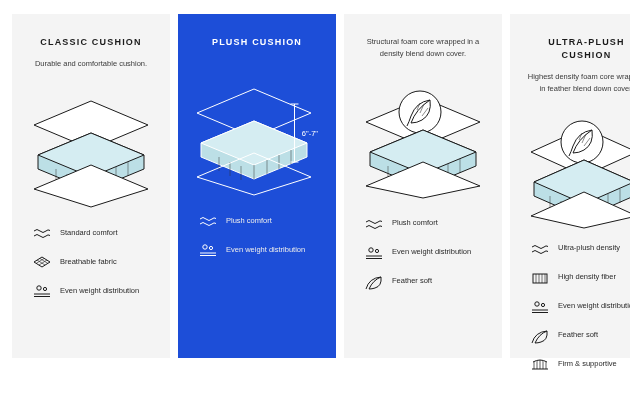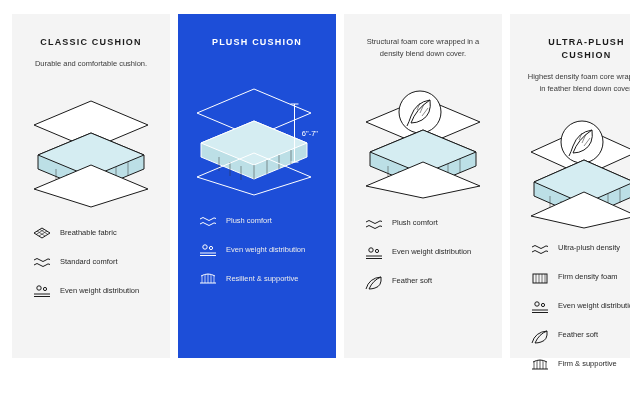--- a/index.html
+++ b/index.html
@@ -145,38 +145,38 @@
 
         <g fill="#ffffff" stroke="#1b1b1b" stroke-width="1" stroke-linejoin="round">
           <polygon points="65,76 122,100 65,118 8,100"></polygon>
         </g>
       </svg>
     </div>
 
     <div class="features">
       <div class="feature">
         <span class="f-icon">
+          <svg width="20" height="14" viewBox="0 0 20 14">
+            <path d="M2 5 q3 -3 6 0 q3 3 6 0 q2 -2 4 -0.5" fill="none" stroke="#1b1b1b" stroke-width="1"></path>
+            <path d="M2 10 q3 -3 6 0 q3 3 6 0 q2 -2 4 -0.5" fill="none" stroke="#1b1b1b" stroke-width="1"></path>
+          </svg>
+        </span>
+        <span class="f-label">Standard comfort</span>
+      </div>
+      <div class="feature">
+        <span class="f-icon">
           <svg width="20" height="16" viewBox="0 0 20 16">
             <polygon points="10,3 18,8 10,13 2,8" fill="none" stroke="#1b1b1b" stroke-width="1"></polygon>
             <line x1="5" y1="6" x2="13" y2="11" stroke="#1b1b1b" stroke-width="0.6"></line>
             <line x1="8" y1="4.5" x2="16" y2="9.5" stroke="#1b1b1b" stroke-width="0.6"></line>
             <line x1="7" y1="11" x2="15" y2="6" stroke="#1b1b1b" stroke-width="0.6"></line>
             <line x1="4" y1="9.5" x2="12" y2="4.5" stroke="#1b1b1b" stroke-width="0.6"></line>
           </svg>
         </span>
         <span class="f-label">Breathable fabric</span>
-      </div>
-      <div class="feature">
-        <span class="f-icon">
-          <svg width="20" height="14" viewBox="0 0 20 14">
-            <path d="M2 5 q3 -3 6 0 q3 3 6 0 q2 -2 4 -0.5" fill="none" stroke="#1b1b1b" stroke-width="1"></path>
-            <path d="M2 10 q3 -3 6 0 q3 3 6 0 q2 -2 4 -0.5" fill="none" stroke="#1b1b1b" stroke-width="1"></path>
-          </svg>
-        </span>
-        <span class="f-label">Standard comfort</span>
       </div>
       <div class="feature">
         <span class="f-icon">
           <svg width="20" height="16" viewBox="0 0 20 16">
             <circle cx="7" cy="5" r="2.2" fill="none" stroke="#1b1b1b" stroke-width="1"></circle>
             <circle cx="13" cy="6" r="1.6" fill="none" stroke="#1b1b1b" stroke-width="1"></circle>
             <line x1="2" y1="11" x2="18" y2="11" stroke="#1b1b1b" stroke-width="1"></line>
             <line x1="2" y1="13.5" x2="18" y2="13.5" stroke="#1b1b1b" stroke-width="1"></line>
           </svg>
         </span>
@@ -234,30 +234,20 @@
         <span class="f-icon">
           <svg width="20" height="16" viewBox="0 0 20 16">
             <circle cx="7" cy="5" r="2.2" fill="none" stroke="#ffffff" stroke-width="1"></circle>
             <circle cx="13" cy="6" r="1.6" fill="none" stroke="#ffffff" stroke-width="1"></circle>
             <line x1="2" y1="11" x2="18" y2="11" stroke="#ffffff" stroke-width="1"></line>
             <line x1="2" y1="13.5" x2="18" y2="13.5" stroke="#ffffff" stroke-width="1"></line>
           </svg>
         </span>
         <span class="f-label">Even weight distribution</span>
       </div>
-      <div class="feature">
-        <span class="f-icon">
-          <svg width="20" height="16" viewBox="0 0 20 16">
-            <line x1="2" y1="12" x2="18" y2="12" stroke="#ffffff" stroke-width="1"></line>
-            <path d="M4 12 L4 5 M7 12 L7 4 M10 12 L10 3 M13 12 L13 4 M16 12 L16 5" stroke="#ffffff" stroke-width="0.7" fill="none"></path>
-            <path d="M3 5 q7 -4 14 0" fill="none" stroke="#ffffff" stroke-width="1"></path>
-          </svg>
-        </span>
-        <span class="f-label">Resilient &amp; supportive</span>
-      </div>
     </div>
   </div>
 
   <div class="card">
     <div class="card-sub">Structural foam core wrapped in a density blend down cover.</div>
 
     <div class="art">
       <svg width="130" height="120" viewBox="0 0 130 120">
         <g fill="#ffffff" stroke="#1b1b1b" stroke-width="1" stroke-linejoin="round">
           <polygon points="65,18 122,42 65,66 8,42"></polygon>
@@ -368,21 +358,21 @@
       <div class="feature">
         <span class="f-icon">
           <svg width="20" height="16" viewBox="0 0 20 16">
             <rect x="3" y="4" width="14" height="9" fill="none" stroke="#1b1b1b" stroke-width="1"></rect>
             <line x1="6" y1="4" x2="6" y2="13" stroke="#1b1b1b" stroke-width="0.6"></line>
             <line x1="9" y1="4" x2="9" y2="13" stroke="#1b1b1b" stroke-width="0.6"></line>
             <line x1="12" y1="4" x2="12" y2="13" stroke="#1b1b1b" stroke-width="0.6"></line>
             <line x1="15" y1="4" x2="15" y2="13" stroke="#1b1b1b" stroke-width="0.6"></line>
           </svg>
         </span>
-        <span class="f-label">Firm density foam</span>
+        <span class="f-label">High density fiber</span>
       </div>
       <div class="feature">
         <span class="f-icon">
           <svg width="20" height="16" viewBox="0 0 20 16">
             <circle cx="7" cy="5" r="2.2" fill="none" stroke="#1b1b1b" stroke-width="1"></circle>
             <circle cx="13" cy="6" r="1.6" fill="none" stroke="#1b1b1b" stroke-width="1"></circle>
             <line x1="2" y1="11" x2="18" y2="11" stroke="#1b1b1b" stroke-width="1"></line>
             <line x1="2" y1="13.5" x2="18" y2="13.5" stroke="#1b1b1b" stroke-width="1"></line>
           </svg>
         </span>

